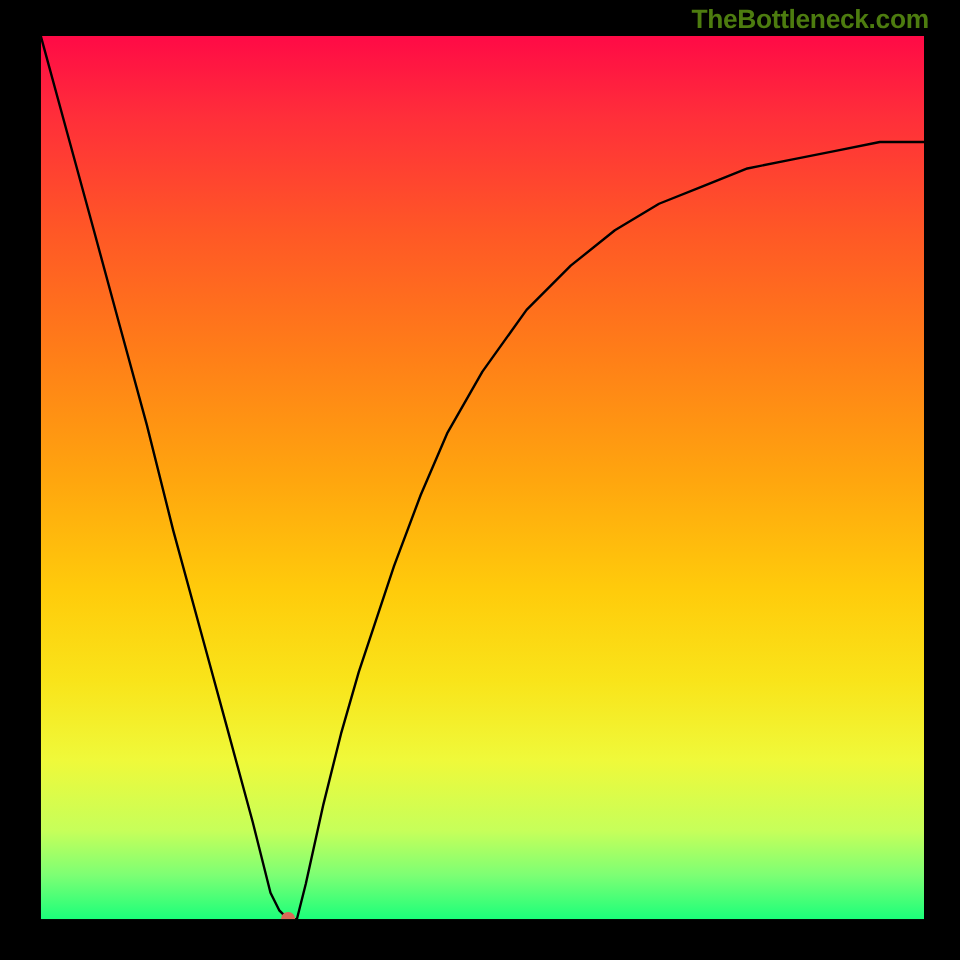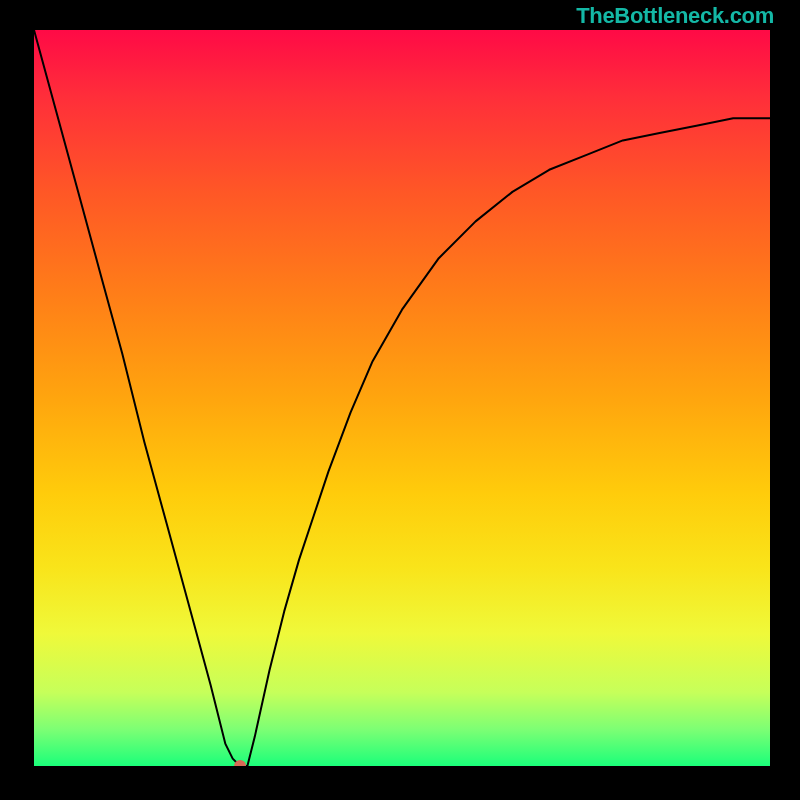--- a/index.html
+++ b/index.html
@@ -46,21 +46,21 @@
     position: absolute;
     inset: 0;
   }
   .attribution {
     position: absolute;
     top: 3px;
     right: 26px;
     font-family: Arial, Helvetica, sans-serif;
     font-size: 22px;
     font-weight: 600;
-    color: #14b8a6;
+    color: #4d7c0f;
     letter-spacing: -0.3px;
   }
 </style>
 </head>
 <body>
 <div class="frame">
 
   <div class="plot-area">
     <div class="gradient"></div>
     <svg class="curve" viewBox="0 0 736 736" preserveAspectRatio="none">

